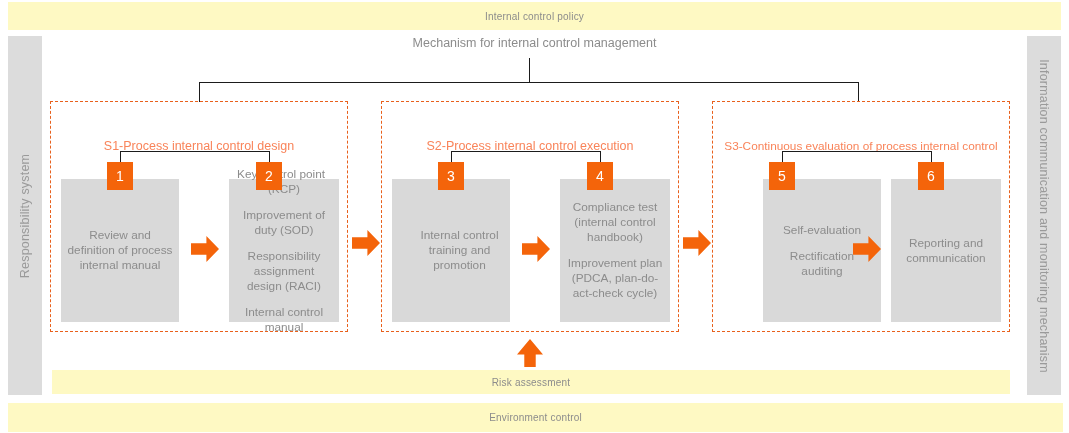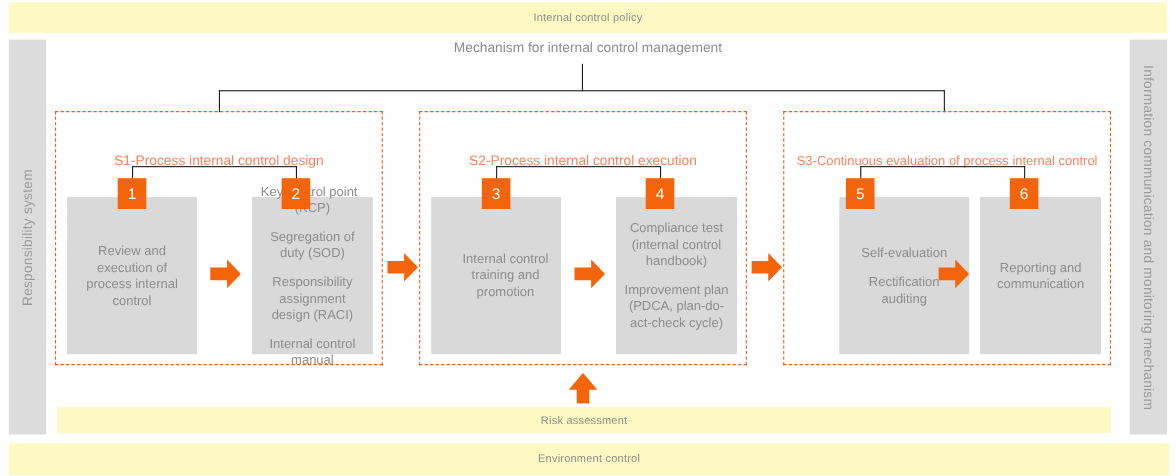--- a/index.html
+++ b/index.html
@@ -125,29 +125,29 @@
   <div class="conn" id="conn-drop-l"></div>
   <div class="conn" id="conn-drop-r"></div>
 
   <div class="stage" id="stage-1">
     <div class="stage-title">S1-Process internal control design</div>
     <div class="ibar" style="left:69px;width:150px;"></div>
     <div class="idrop" style="left:69px;"></div>
     <div class="idrop" style="left:218px;"></div>
 
     <div class="card" style="left:10px;width:118px;">
-      <p>Review and execution of process internal control</p>
+      <p>Review and definition of process internal manual</p>
     </div>
     <div class="badge" style="left:56px;">1</div>
 
     <div class="arrow-r" style="left:140px;top:134px;"></div>
 
     <div class="card" style="left:178px;width:110px;">
       <p>Key control point (KCP)</p>
-      <p>Segregation of duty (SOD)</p>
+      <p>Improvement of duty (SOD)</p>
       <p>Responsibility assignment design (RACI)</p>
       <p>Internal control manual</p>
     </div>
     <div class="badge" style="left:205px;">2</div>
   </div>
 
   <div class="arrow-r" style="left:352px;top:230px;"></div>
 
   <div class="stage" id="stage-2">
     <div class="stage-title">S2-Process internal control execution</div>

